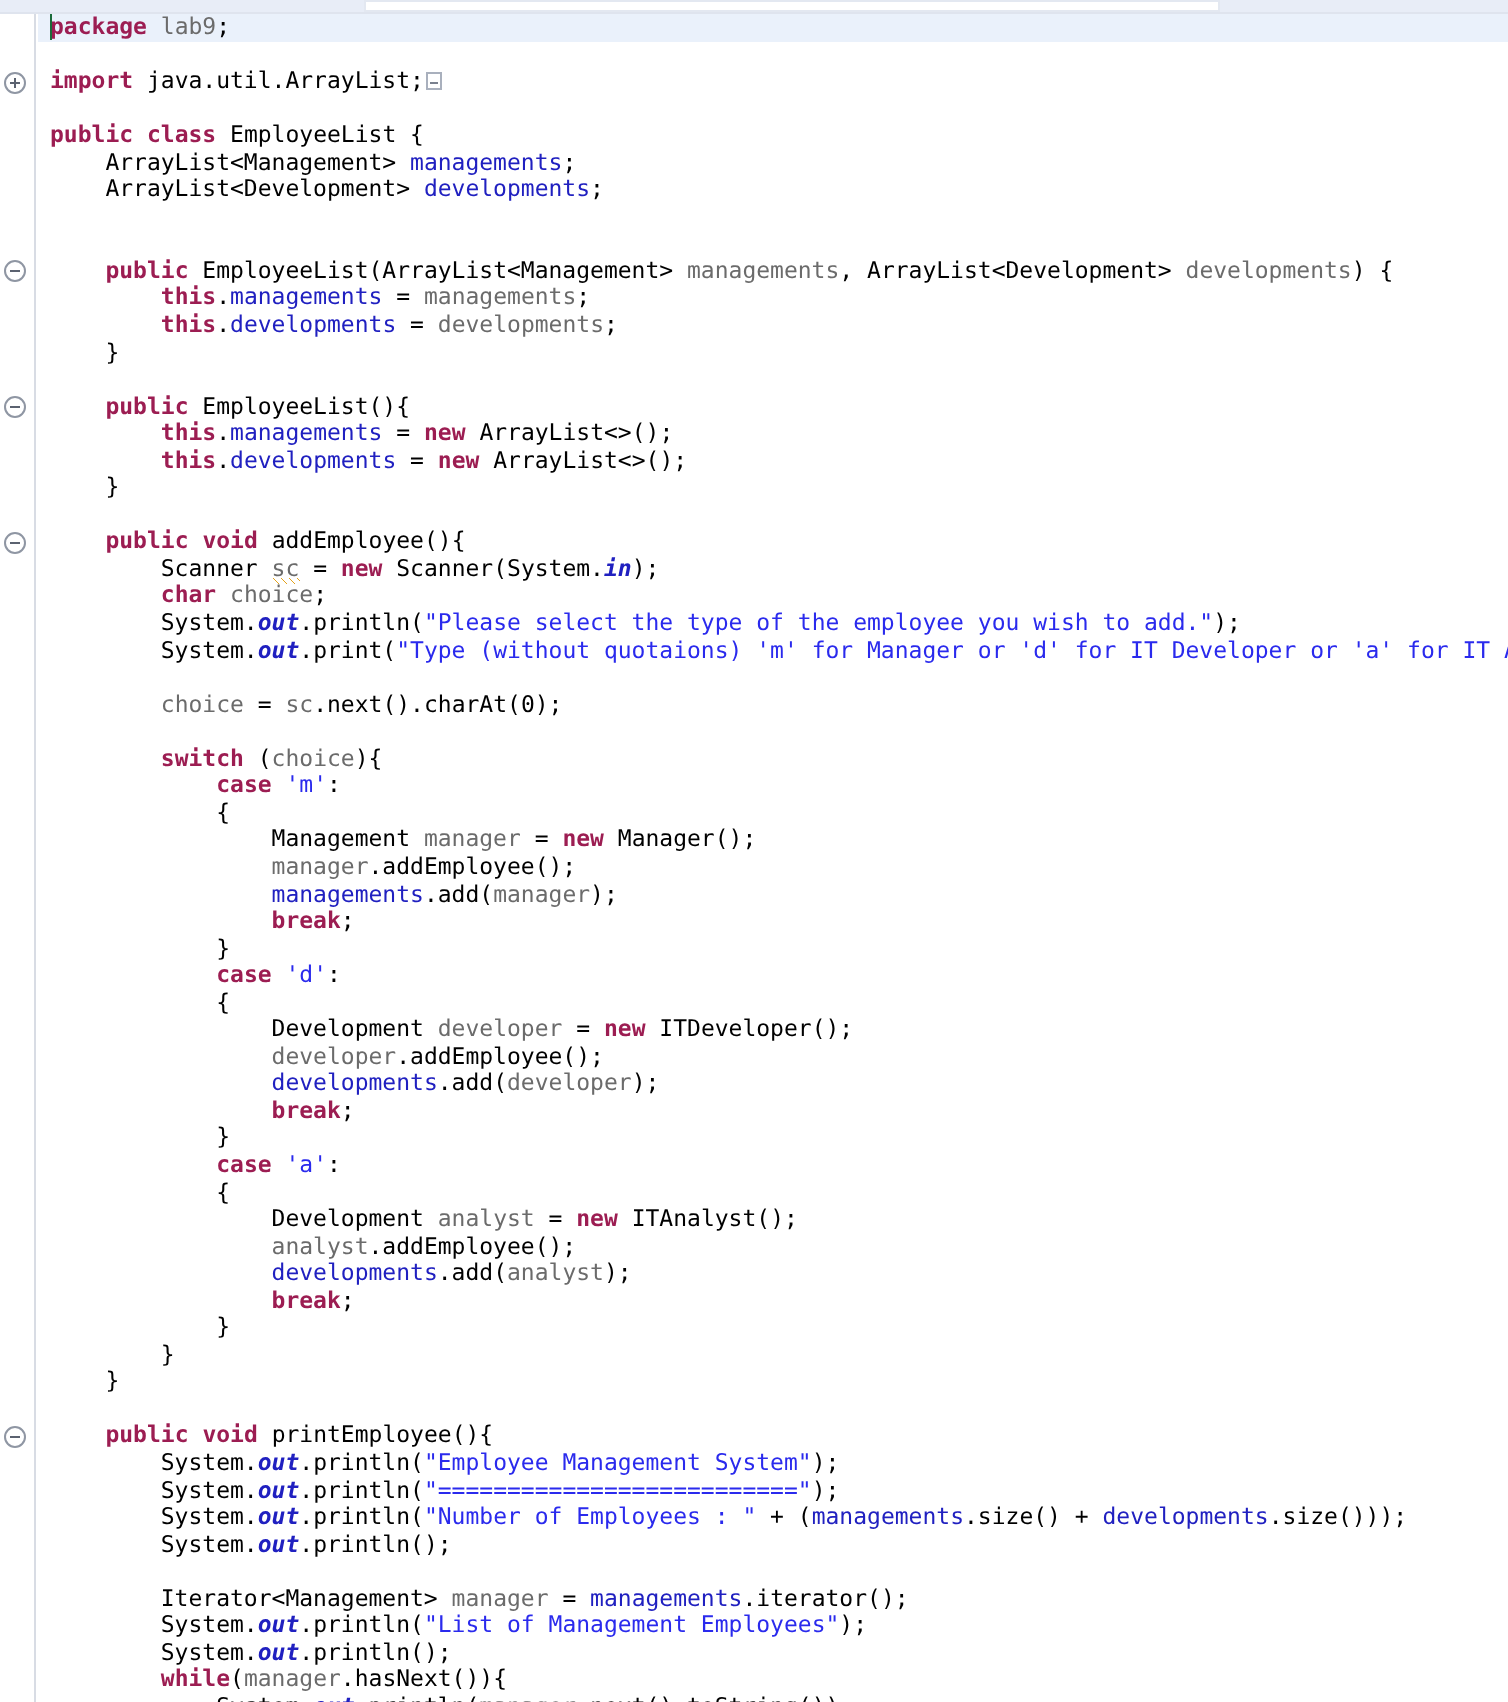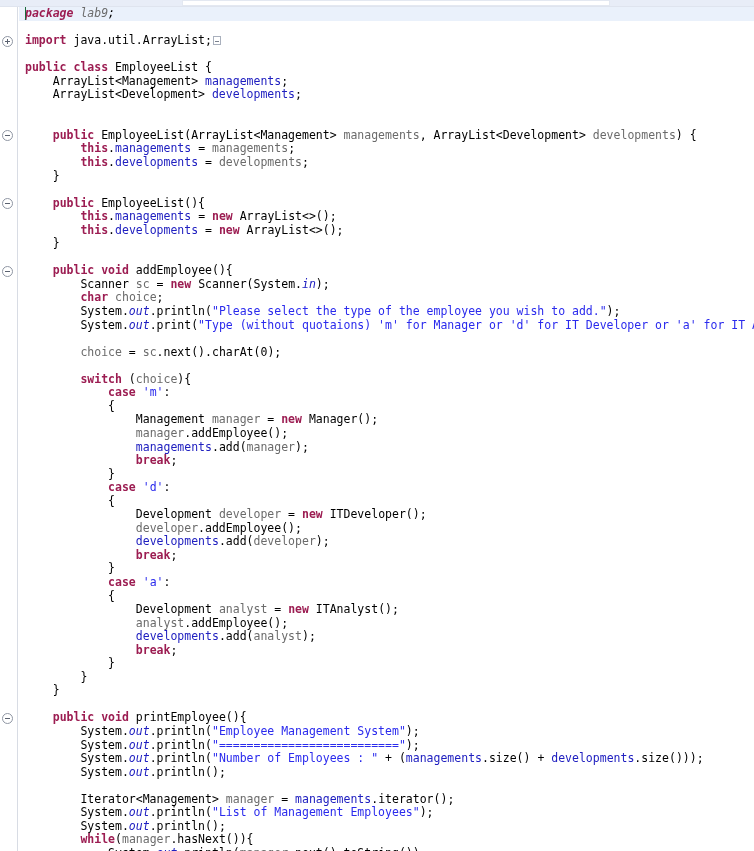--- a/index.html
+++ b/index.html
@@ -101,37 +101,36 @@
     color: #000000;
   }
   .ln {
     position: relative;
     height: 13.55px;
     padding-left: 6px;
     box-sizing: border-box;
   }
   .ln.current {
     background: #eaf1fb;
-    font-style: italic;
   }
 
   
   .caret {
     position: absolute;
     left: 6px;
     top: 0px;
     width: 1px;
     height: 13px;
     background: #1b6b3a;
   }
 
   
   .kw   { color: #9c1d52; font-weight: bold; }          
   .fld  { color: #2020c0; }                              
-  .fldi { color: #2020c0; font-style: italic; }          
+  .fldi { color: #2020c0; font-style: italic; font-weight: bold; }          
   .str  { color: #2a2aed; }                              
   .chr  { color: #2a2aed; }                              
   .id   { color: #6b6b6b; }                              
   .pln  { color: #000000; }
 
   
   .warn {
     color: #6b6b6b;
     background-repeat: repeat-x;
     background-position: left bottom;

